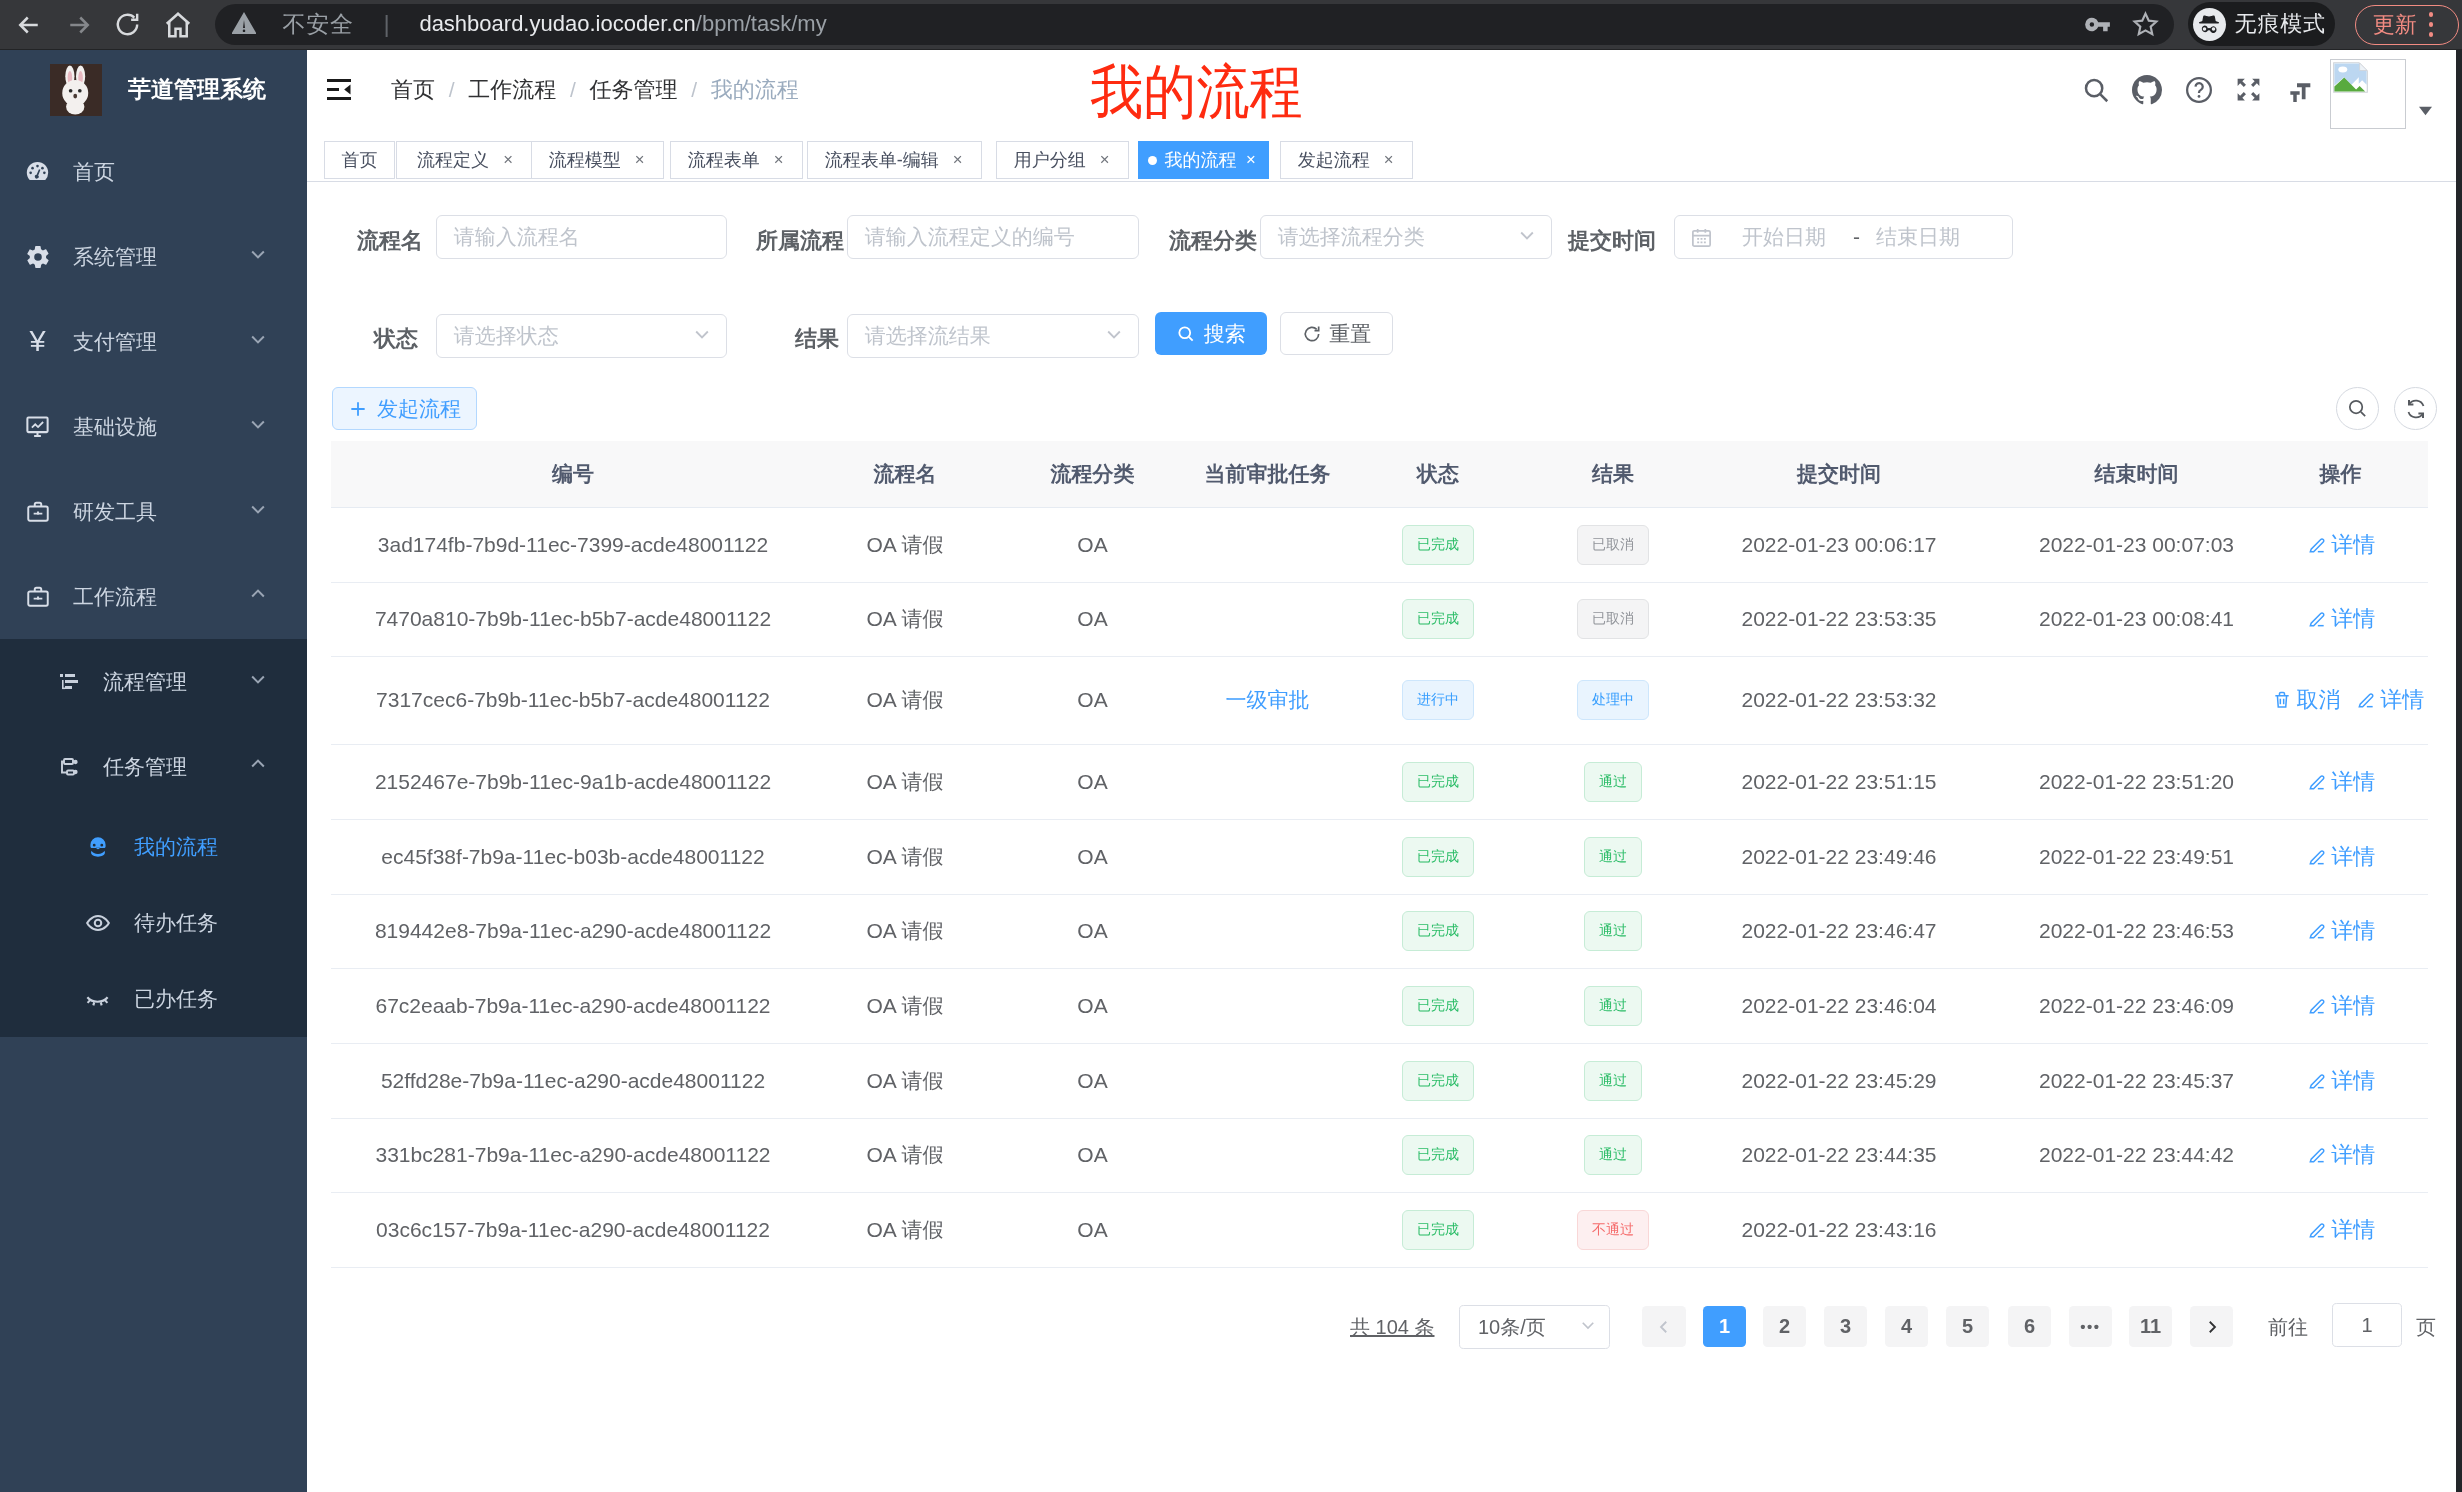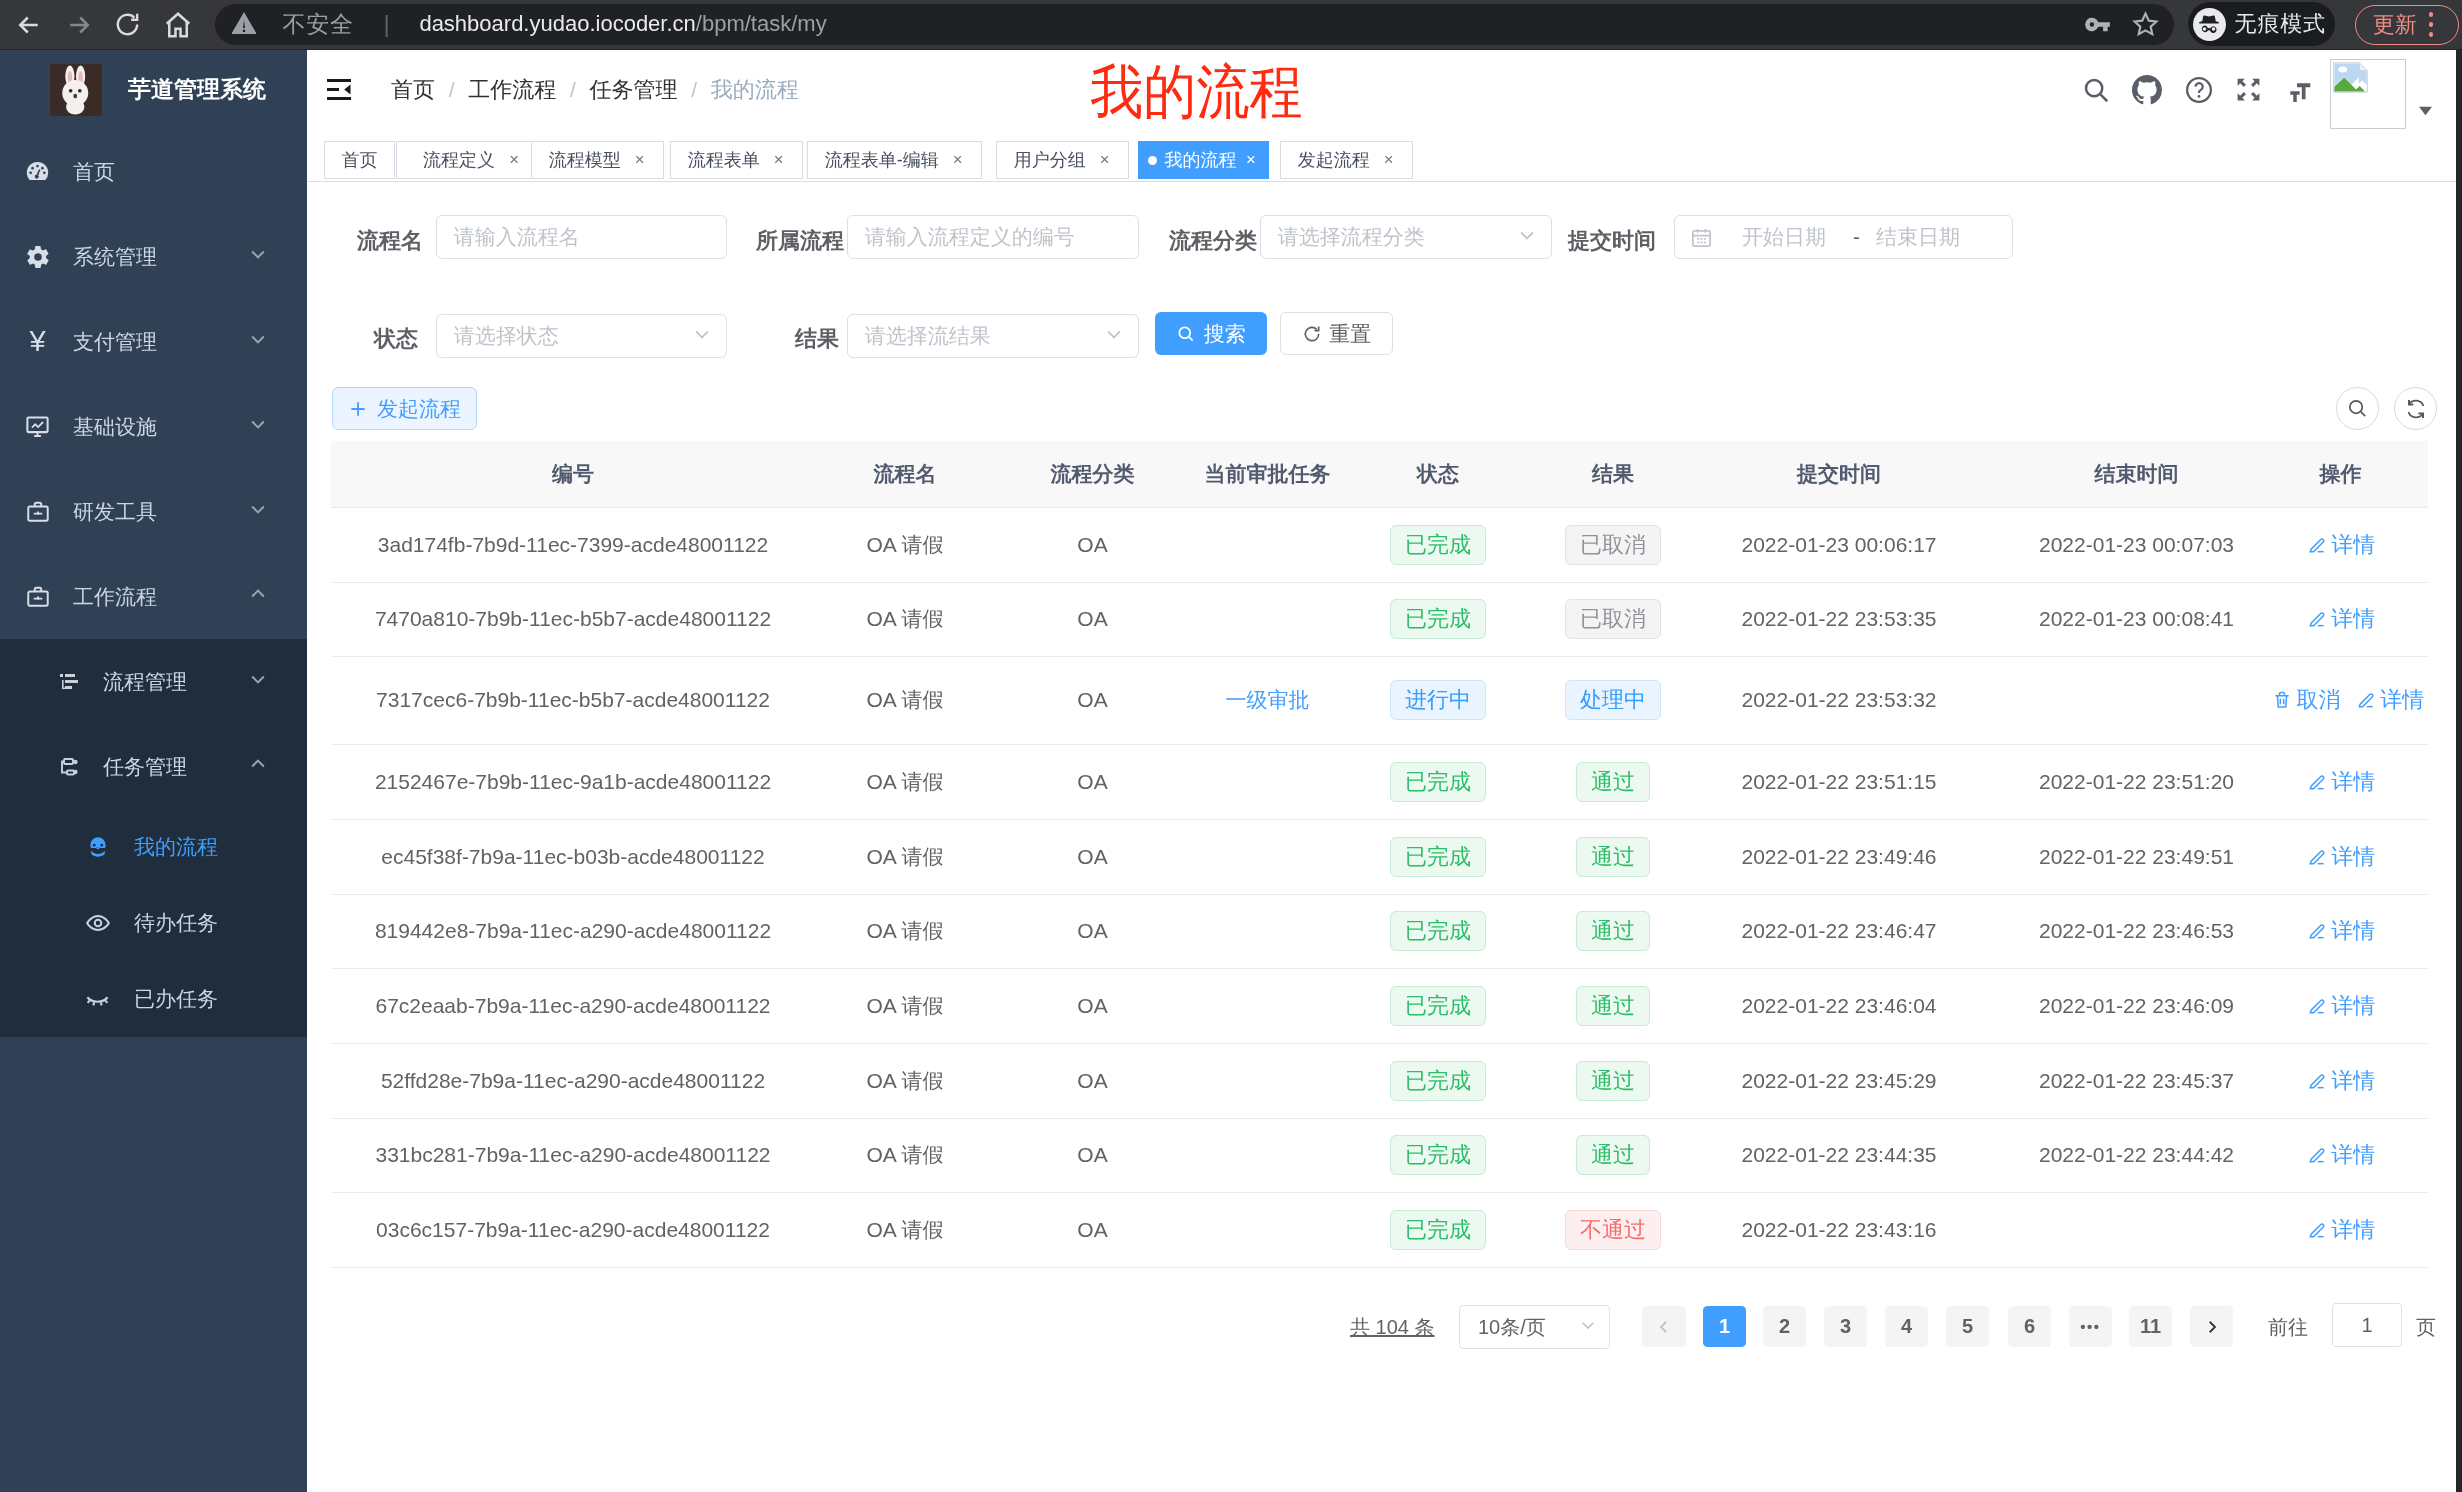--- a/index.html
+++ b/index.html
@@ -84,21 +84,21 @@
 
 #tablewrap { position:absolute; left:24px; top:259px; width:2097px; }
 table { border-collapse:collapse; table-layout:fixed; width:2097px; }
 th { height:66px; background:#f8f8f9; color:#515a6e; font-size:21px; font-weight:700;
   border-bottom:1.5px solid #e6ebf2; text-align:center; }
 th:last-child { padding-right:37px; }
 .ops { position:relative; left:-18px; white-space:nowrap; display:inline-flex; align-items:center; }
 tr.h98 td { height:75px; } tr.h97 td { height:74px; } tr.h116 td { height:88px; }
 td { height:74px; border-bottom:1.5px solid #e9edf3; text-align:center; font-size:21px; color:#606266; }
 .etag { display:inline-flex; height:40px; padding:0 13.7px; border-radius:6px; align-items:center;
-  font-size:22px; border:1.5px solid; }
+  font-size:14px; border:1.5px solid; }
 .etag-success { color:#2cbd68; background:#ecf9f1; border-color:#c6ecd6; }
 .etag-info    { color:#909399; background:#f4f4f5; border-color:#e2e3e5; }
 .etag-primary { color:#359dfe; background:#e9f4fe; border-color:#cde6fc; }
 .etag-danger  { color:#f56c6c; background:#fdeff0; border-color:#f9d7d7; }
 .alink { color:#409eff; display:inline-flex; align-items:center; font-size:22px; }
 .alink svg { margin-right:4.6px; }
 .bluetext { color:#409eff; }
 
 
 #pager { position:absolute; left:0; top:1103px; width:2155px; height:84px; }
@@ -384,21 +384,21 @@
       <svg width="13" height="10" viewBox="0 0 12 8" fill="#5a5e66">
             <path d="M0 0h12L6 8z"></path>
           </svg>
     </div>
   </div>
   <div id="tagsbar">
     <div class="tag" style="left:16.7px;">
           <span style="margin:0 16.7px;">首页</span>
         </div>
     <div class="tag" style="left:89px;">
-          <span style="margin-left:26px;">流程定义</span>
+          <span style="margin-left:20px;">流程定义</span>
           <span class="x">×</span>
           <span style="width:15px;"></span>
         </div>
     <div class="tag" style="left:224px;">
           <span style="margin-left:16.7px;">流程模型</span>
           <span class="x">×</span>
           <span style="width:15px;"></span>
         </div>
     <div class="tag" style="left:363px;">
           <span style="margin-left:16.7px;">流程表单</span>

